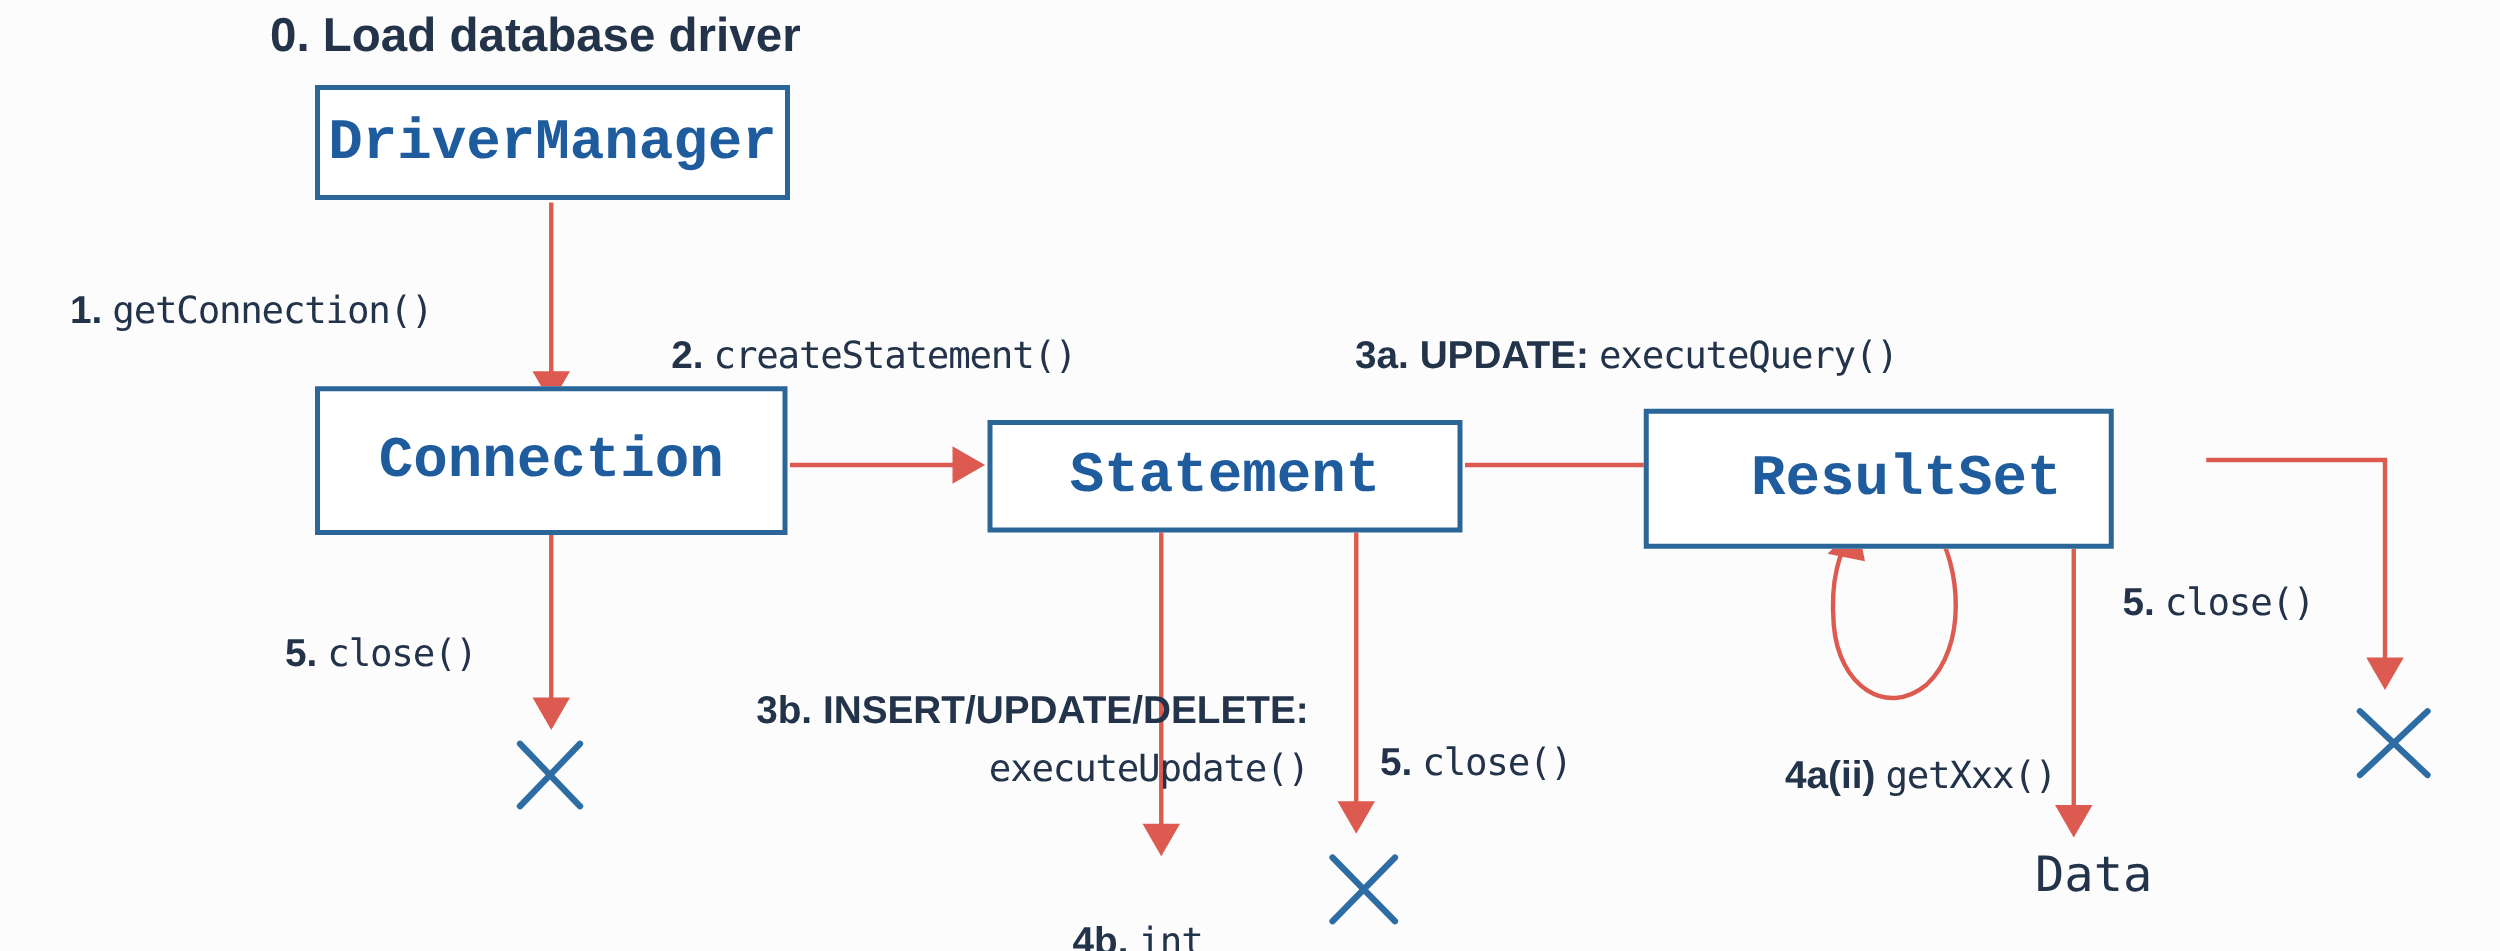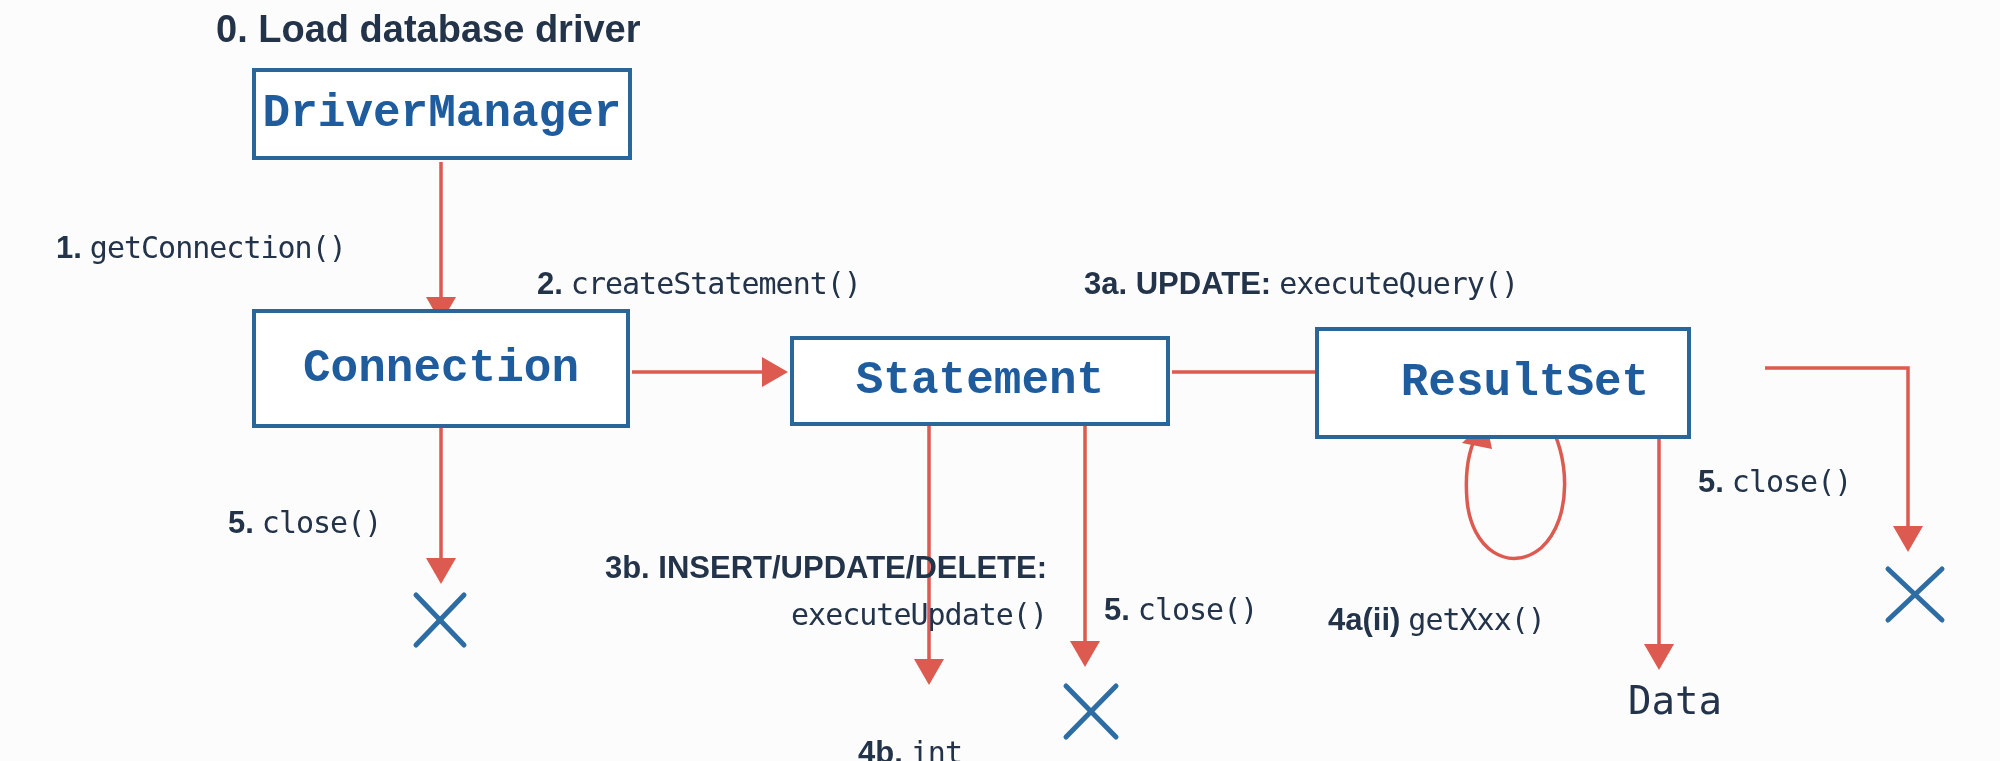--- a/index.html
+++ b/index.html
@@ -39,21 +39,21 @@
   #node-resultset    {left:1315px;top:327px;width:376px;height:112px;padding-left:44px;}
   #lbl-load-driver      {left:216px;top:8px;font-size:38px;}
   #lbl-get-connection   {left:56px;top:230px;}
   #lbl-create-statement {left:537px;top:266px;}
   #lbl-execute-query    {left:1084px;top:266px;}
   #lbl-connection-close {left:228px;top:505px;}
   #lbl-execute-update   {left:513px;top:544px;width:534px;text-align:right;line-height:47px;white-space:normal;}
   #lbl-int-result       {left:858px;top:702px;margin-top:33px;}
   #lbl-statement-close  {left:1104px;top:592px;}
   #lbl-next-loop        {left:1240px;top:473px;}
-  #lbl-get-xxx          {left:1328px;top:602px;}
+  #lbl-get-xxx          {left:1428px;top:602px;}
   #lbl-resultset-close  {left:1698px;top:464px;}
   #lbl-data-result      {left:1628px;top:678px;font-family:"DejaVu Sans Mono","Liberation Mono",monospace;font-weight:normal;font-size:39px;}
 </style>
 </head>
 <body>
 
 <div id="canvas">
 
   <svg id="arrow-layer" width="2000" height="761" viewBox="0 0 2000 761">
 

